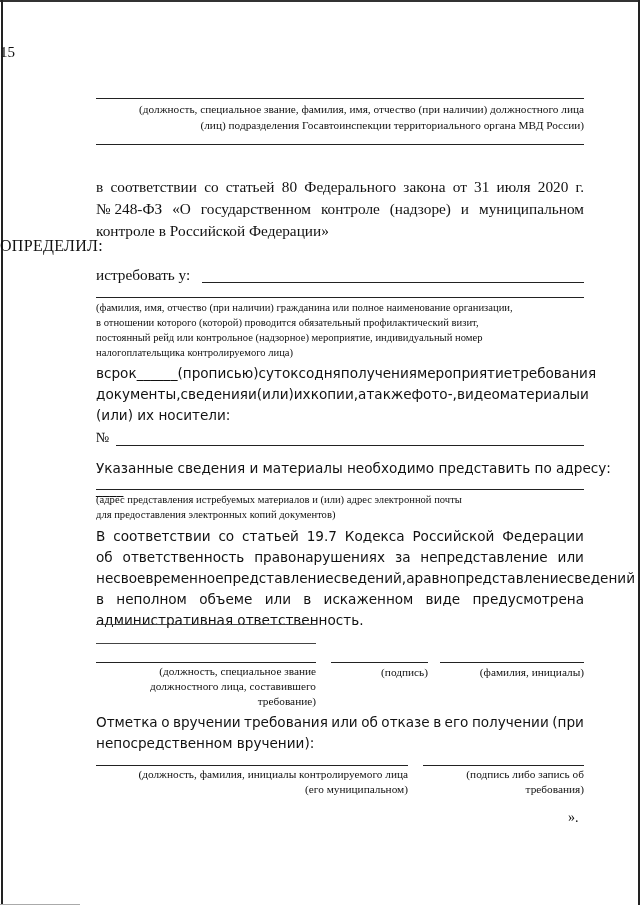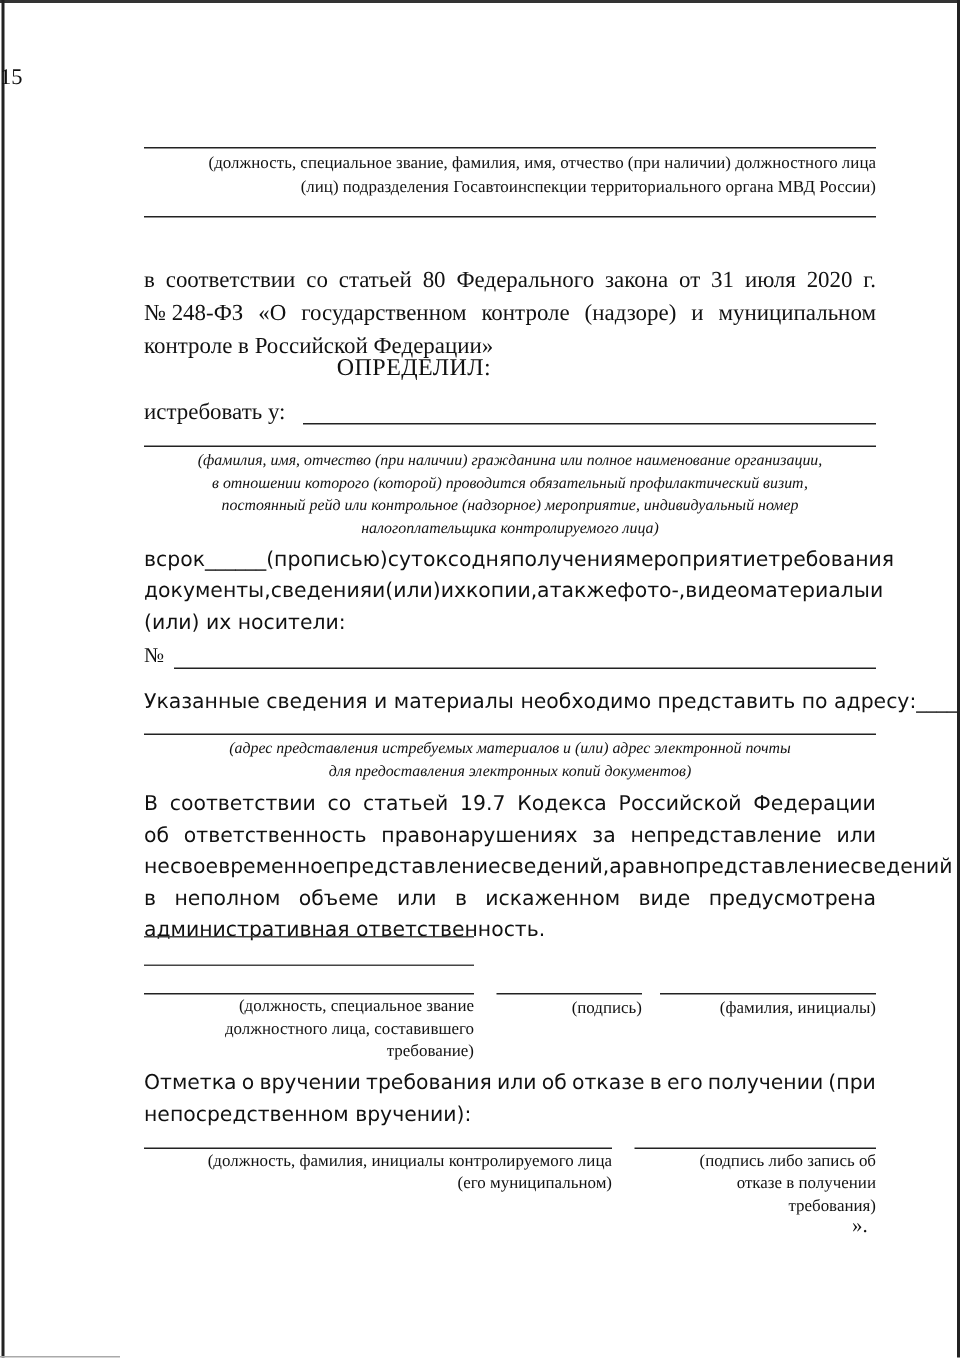--- a/index.html
+++ b/index.html
@@ -6,25 +6,25 @@
     body { width: 640px; height: 905px; position: relative; overflow: hidden;
       font-family: "Liberation Serif", "DejaVu Serif", serif; color: #111; }
     .page-border-left { position: absolute; left: 1px; top: 0; width: 2px; height: 905px; background: #222; }
     .page-border-top { position: absolute; left: 0; top: 0; width: 640px; height: 2px; background: #333; }
     .page-border-right { position: absolute; right: 0; top: 0; width: 2px; height: 905px; background: #222; }
     .page-border-bottom { position: absolute; left: 0; bottom: 0; width: 80px; height: 1px; background: #aaa; }
     .abs { position: absolute; }
     .line { position: absolute; height: 0; border-top: 1.3px solid #222; }
     .page-num { left: 0; width: 640px; top: 44px; font-size: 15px; }
     .cap { font-size: 11.3px; text-align: right; line-height: 16px; }
-    .cap-sm { font-size: 10.6px; text-align: center; line-height: 16px; font-style: italic; }
+    .cap-sm { font-size: 10.6px; text-align: left; line-height: 16px; }
     .body-text { font-size: 15.3px; line-height: 22px; text-align: justify; }
     .sans { font-family: "DejaVu Sans", "Liberation Sans", sans-serif; font-size: 13.6px; line-height: 21px; }
     .j-line { display: flex; justify-content: space-between; white-space: nowrap; }
-    .heading { left: 0; width: 552px; text-align: center; font-size: 16px; top: 237px; letter-spacing: 0.3px; }
+    .heading { left: 0; width: 552px; font-size: 16px; top: 237px; letter-spacing: 0.3px; }
   </style>
 </head>
 <body>
 
 <div class="page-border-top"></div>
 <div class="page-border-left"></div>
 <div class="page-border-right"></div>
 <div class="page-border-bottom"></div>
 
 <div class="abs page-num">15</div>
@@ -100,21 +100,21 @@
       <span>фото-,</span>
       <span>видеоматериалы</span>
       <span>и</span>
     </div>
   <div>(или) их носители:</div>
 </div>
 
 <div class="abs" style="left:96px; top:430px; font-size:14px;">№</div>
 <div class="line" style="left:116px; width:468px; top:445px;"></div>
 
-<div class="abs sans" style="left:96px; top:458px; width:488px; display:flex; justify-content:space-between; white-space:nowrap;">
+<div class="abs sans" style="left:96px; top:458px; width:488px; display:flex; justify-content:space-between; white-space:nowrap;flex-direction:column;">
   <span>Указанные сведения и материалы необходимо представить по адресу:</span>
   <span>____</span>
 </div>
 <div class="line" style="left:96px; width:488px; top:489px;"></div>
 <div class="abs cap-sm" style="left:96px; width:488px; top:492px; line-height:15px;">
   <div>(адрес представления истребуемых материалов и (или) адрес электронной почты</div>
   <div>для предоставления электронных копий документов)</div>
 </div>
 
 <div class="abs sans" style="left:96px; width:488px; top:526px;">
@@ -188,17 +188,16 @@
   <div>непосредственном вручении):</div>
 </div>
 <div class="line" style="left:96px; width:312px; top:765px;"></div>
 <div class="line" style="left:423px; width:161px; top:765px;"></div>
 <div class="abs cap" style="left:96px; width:312px; top:767px; line-height:15px;">
   <div>(должность, фамилия, инициалы контролируемого лица</div>
   <div>(его муниципальном)</div>
 </div>
 <div class="abs cap" style="left:423px; width:161px; top:767px; line-height:15px;">
   <div>(подпись либо запись об</div>
-  <div>отказе в получении</div>
   <div>требования)</div>
 </div>
 
 <div class="abs" style="left:568px; top:810px; font-size:14px;">».</div>
 
 </body></html>

